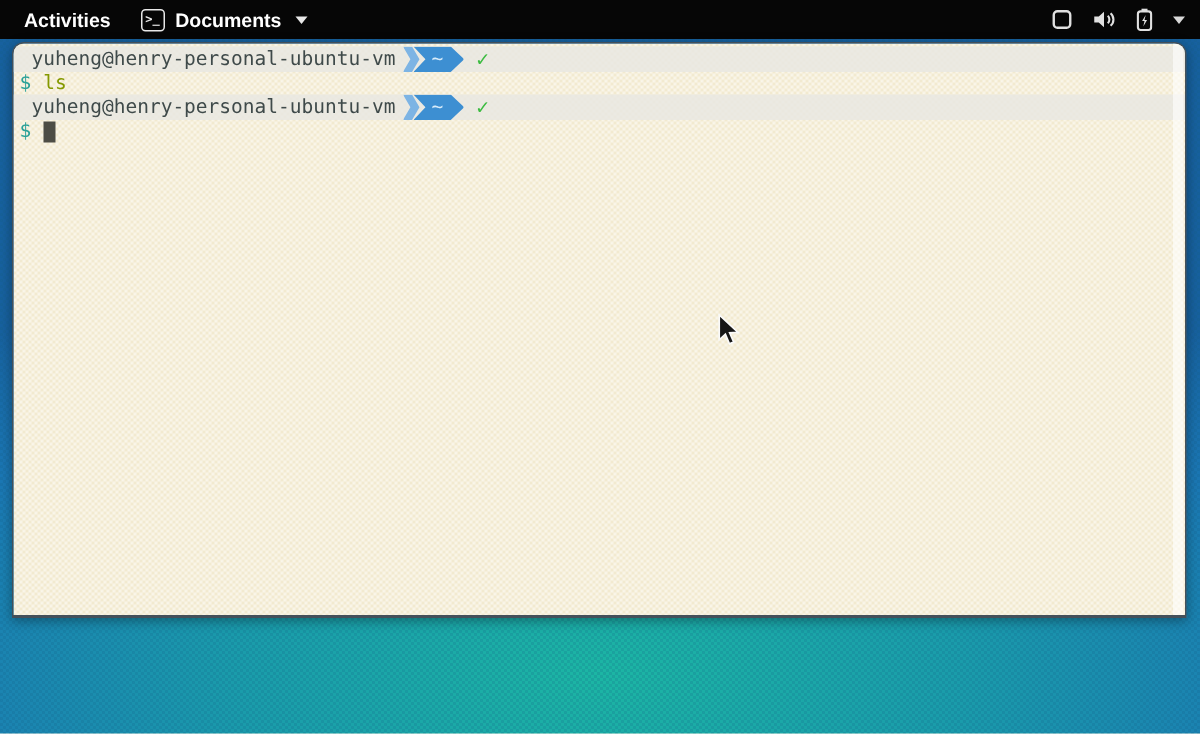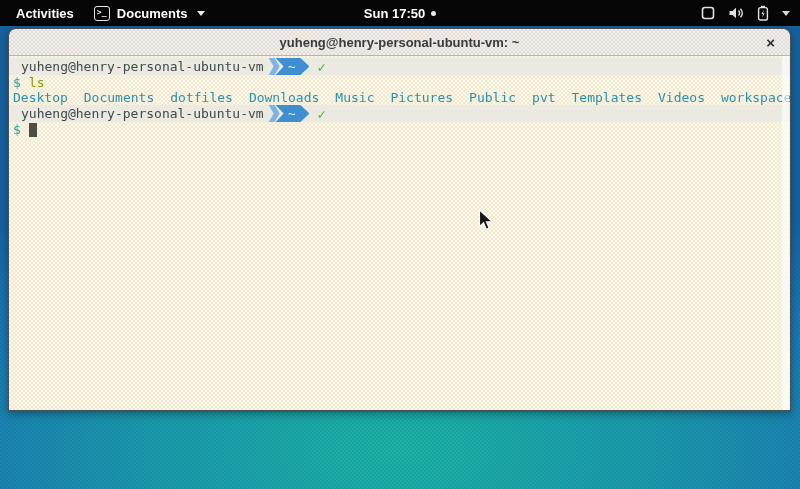--- a/index.html
+++ b/index.html
@@ -101,80 +101,57 @@
   <div class="tb-activities">Activities</div>
 
   <div class="tb-app">
     <div class="tb-app-icon">
         <span>&gt;_</span>
       </div>
     <span>Documents</span>
     <span class="tb-caret"></span>
   </div>
 
-  <div class="tb-clock">
-    <span class="tb-clock-inner">
-      <span>Sun 17:50</span>
-      <span class="tb-dot"></span>
-    </span>
-  </div>
 
   <div class="tb-right">
     <svg width="14" height="14" viewBox="0 0 14 14">
       <rect x="1.5" y="1.5" width="11" height="11" rx="2.5" fill="none" stroke="#e0e0e0" stroke-width="1.6"></rect>
     </svg>
     <svg width="16" height="14" viewBox="0 0 16 14">
       <path d="M1.5 5 L4.5 5 L8 1.8 L8 12.2 L4.5 9 L1.5 9 Z" fill="#e0e0e0"></path>
       <path d="M10.5 4.5 A3.4 3.4 0 0 1 10.5 9.5" fill="none" stroke="#e0e0e0" stroke-width="1.4"></path>
       <path d="M12.4 2.8 A5.6 5.6 0 0 1 12.4 11.2" fill="none" stroke="#e0e0e0" stroke-width="1.4"></path>
     </svg>
     <svg width="12" height="16" viewBox="0 0 12 16">
       <rect x="4" y="0.8" width="4" height="1.6" fill="#e0e0e0"></rect>
       <rect x="1.6" y="2.6" width="8.8" height="12.4" rx="1.8" fill="none" stroke="#e0e0e0" stroke-width="1.4"></rect>
       <path d="M6.8 5 L4.4 9 L6 9 L5.2 12.6 L7.7 8.3 L6 8.3 Z" fill="#e0e0e0"></path>
     </svg>
     <span class="tb-chev"></span>
   </div>
 </div>
 
 <div class="window">
-  <div class="titlebar">
-    <span>yuheng@henry-personal-ubuntu-vm: ~</span>
-    <span class="close-btn">×</span>
-  </div>
 
   <div class="term-body">
 
     <div class="trow prompt">
       <span class="p-user">yuheng@henry-personal-ubuntu-vm</span>
       <span class="pl-group">
         <span class="pl-chevron"></span>
         <span class="seg blue">~</span>
       </span>
       <span class="check">✓</span>
     </div>
 
     <div class="trow">
       <span class="dollar">$</span>
       <span class="cmd">ls</span>
     </div>
 
-    <div class="trow ls-line">
-      <span class="ls-item">Desktop</span>
-      <span class="ls-item">Documents</span>
-      <span class="ls-item">dotfiles</span>
-      <span class="ls-item">Downloads</span>
-      <span class="ls-item">Music</span>
-      <span class="ls-item">Pictures</span>
-      <span class="ls-item">Public</span>
-      <span class="ls-item">pvt</span>
-      <span class="ls-item">Templates</span>
-      <span class="ls-item">Videos</span>
-      <span class="ls-item">workspace</span>
-    </div>
 
     <div class="trow prompt">
       <span class="p-user">yuheng@henry-personal-ubuntu-vm</span>
       <span class="pl-group">
         <span class="pl-chevron"></span>
         <span class="seg blue">~</span>
       </span>
       <span class="check">✓</span>
     </div>
 

